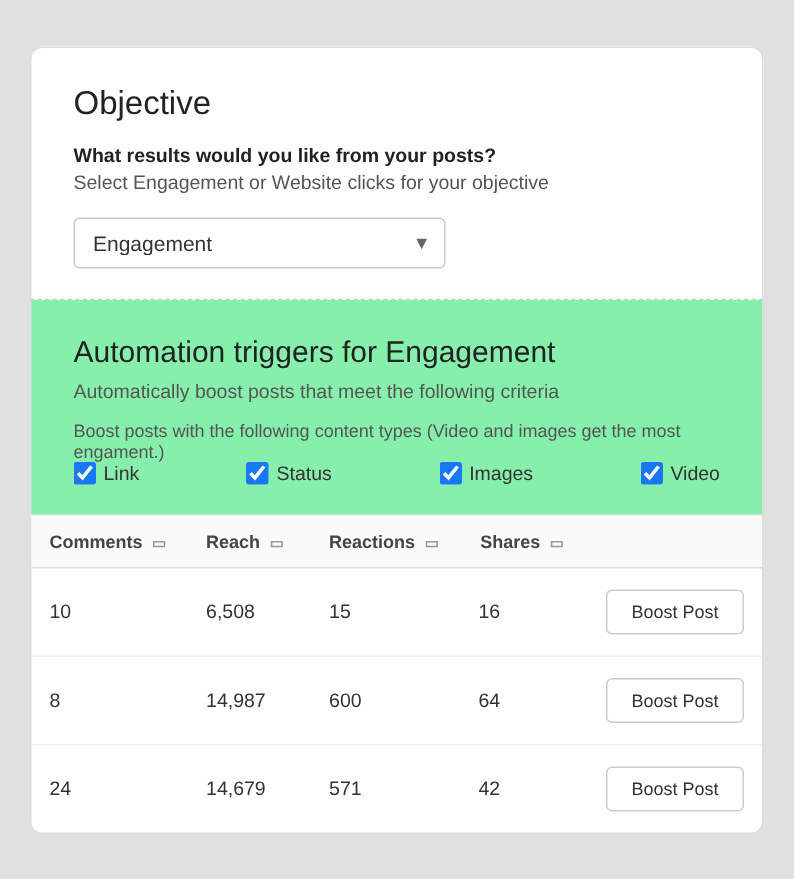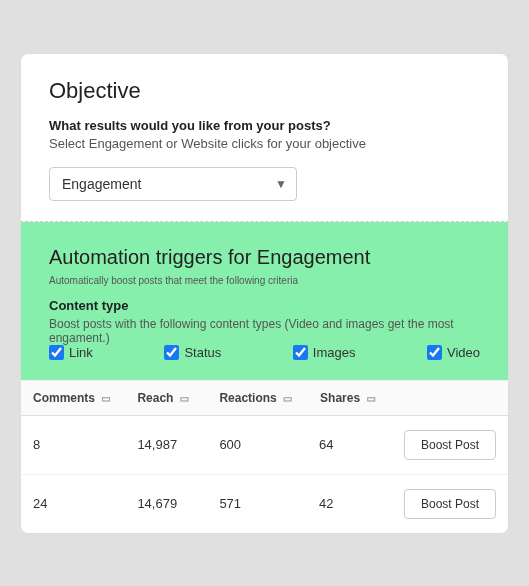--- a/index.html
+++ b/index.html
@@ -76,21 +76,21 @@
       border-left: 1px solid #ddd;
       border-right: 1px solid #ddd;
     }
     .automation-title {
       font-size: 20px;
       font-weight: 400;
       color: #222;
       margin-bottom: 6px;
     }
     .automation-sub {
-      font-size: 10px;
+      font-size: 13px;
       color: #555;
       margin-bottom: 12px;
     }
     .content-type-label {
       font-size: 13px;
       font-weight: 700;
       color: #222;
       margin-bottom: 4px;
     }
     .content-type-desc {
@@ -183,21 +183,20 @@
         <option>Engagement</option>
         <option>Website Clicks</option>
       </select>
       <span class="select-arrow">▼</span>
     </div>
   </div>
 
   <div class="middle-card">
     <h3 class="automation-title">Automation triggers for Engagement</h3>
     <p class="automation-sub">Automatically boost posts that meet the following criteria</p>
-    <p class="content-type-label">Content type</p>
     <p class="content-type-desc">Boost posts with the following content types (Video and images get the most engament.)</p>
     <div class="checkboxes-row">
       <label class="checkbox-item">
         <input type="checkbox" checked="" style="">
         <span>Link</span>
       </label>
       <label class="checkbox-item">
         <input type="checkbox" checked="" style="">
         <span>Status</span>
       </label>
@@ -229,20 +228,29 @@
             <span class="sort-icon">▭</span>
           </th>
           <th class="col-shares">
             <span>Shares</span>
             <span class="sort-icon">▭</span>
           </th>
           <th class="col-action"></th>
         </tr>
       </thead>
       <tbody id="table-body">
+      <tr>
+      <td>10</td>
+      <td>6,508</td>
+      <td>15</td>
+      <td>16</td>
+      <td class="col-action">
+        <button class="boost-btn">Boost Post</button>
+      </td>
+    </tr>
           <tr>
       <td>8</td>
       <td>14,987</td>
       <td>600</td>
       <td>64</td>
       <td class="col-action">
         <button class="boost-btn">Boost Post</button>
       </td>
     </tr>
           <tr>

